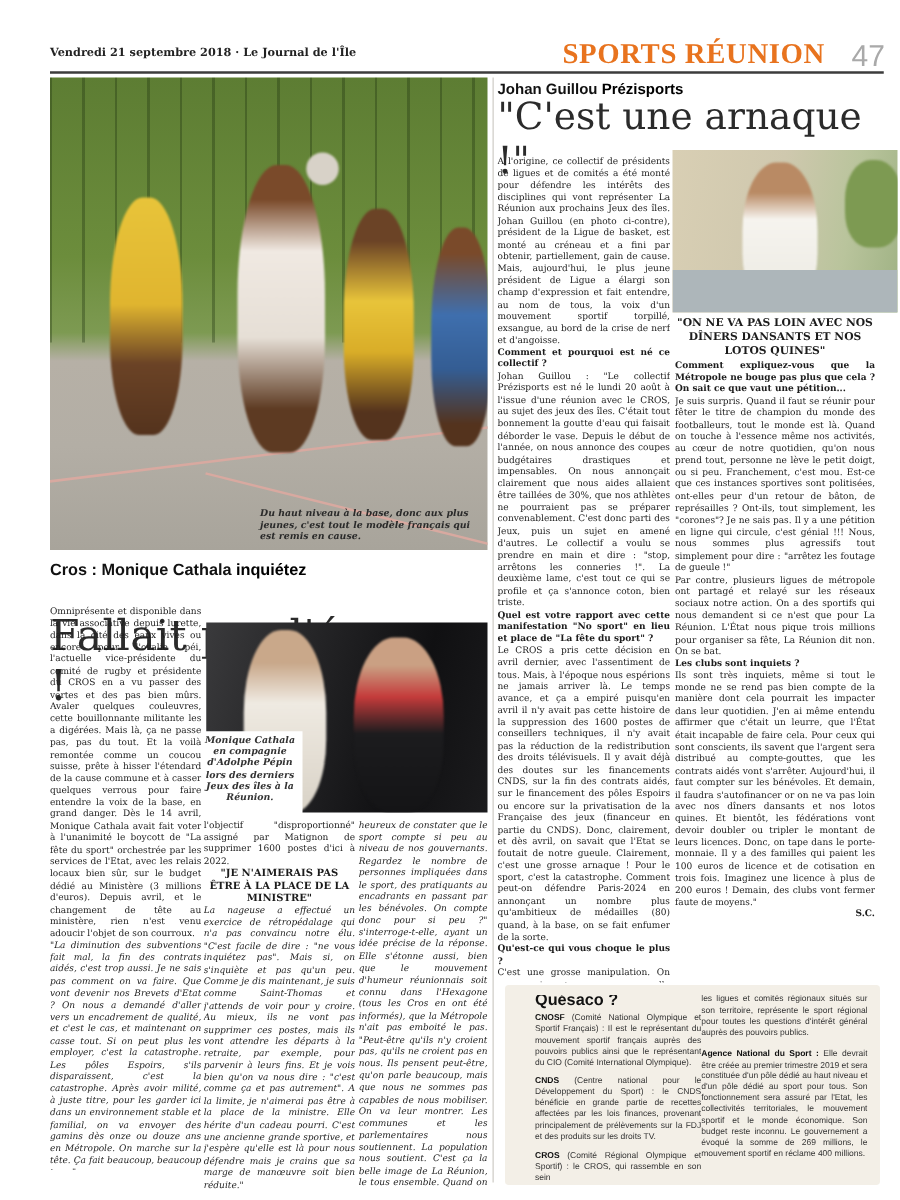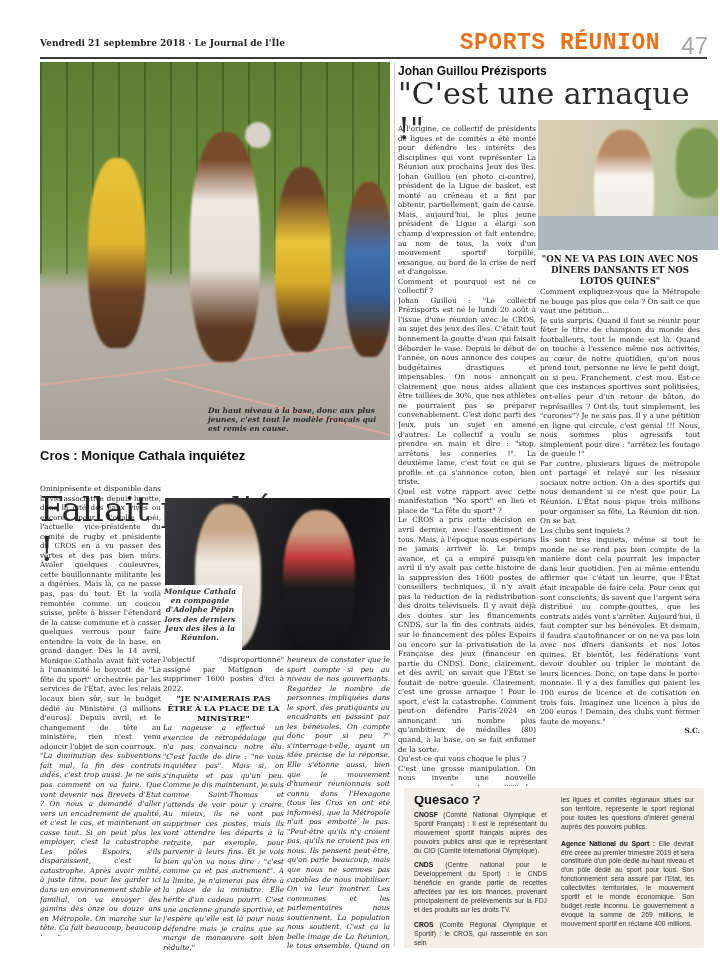--- a/index.html
+++ b/index.html
@@ -3,21 +3,21 @@
 <meta charset="utf-8">
 <style>
   html,body{margin:0;padding:0;width:720px;height:960px;overflow:hidden;background:#ffffff;}
   body{font-family:"DejaVu Serif","Liberation Serif",serif;color:#1d1d1d;position:relative;}
   *{box-sizing:border-box;}
   .abs{position:absolute;}
 
   
   .masthead-date{left:40px;top:38px;font-size:9px;font-weight:bold;color:#222;}
   .section-title{left:398px;top:30px;width:262px;text-align:right;font-size:23px;font-weight:bold;
-                 letter-spacing:.5px;color:#e8731e;font-family:Liberation Mono, monospace;}
+                 letter-spacing:.5px;color:#e8731e;font-family:Liberation Serif, serif;}
   .page-number{left:668px;top:32px;width:40px;text-align:right;font-size:24px;color:#a9a9a9;
                font-family:"Liberation Sans",sans-serif;}
   .header-rule{left:40px;top:57px;width:667px;height:2px;background:#3c3c3c;}
   .v-divider{left:394px;top:62px;width:1px;height:884px;background:#cfcdc8;}
 
   
   .photo{overflow:hidden;}
   .photo1{left:40px;top:62px;width:350px;height:378px;
     background:linear-gradient(180deg,#5d7d33 0%,#6c8d3c 38%,#7d9a52 54%,#b6b0a6 60%,#b3aea5 78%,#a8a49b 100%);}
   .photo1 .fence{position:absolute;left:0;top:0;width:100%;height:56%;
@@ -41,36 +41,36 @@
   .kicker-accent{color:#000000;}
   .left-kicker{left:40px;top:448px;font-size:13px;}
   .left-headline{left:40px;top:461px;width:350px;font-size:34px;color:#2b2b2b;letter-spacing:.2px;margin-top:28px;}
   .right-kicker{left:398px;top:64px;font-size:12px;}
   .right-headline{left:398px;top:76px;width:320px;font-size:30px;color:#2b2b2b;}
 
   
   .col{font-size:7.2px;line-height:9.55px;text-align:justify;overflow:hidden;color:#1c1c1c;}
   .col p{margin:0;}
   .ital{font-style:italic;}
-  .q{font-weight:normal;}
+  .q{font-weight:bold;}
   .subhead{font-weight:bold;text-align:center;font-size:8px;line-height:10px;margin:5px 0 4px;}
   .pullquote{font-weight:bold;text-align:center;font-size:8.6px;line-height:11px;margin:8px 4px 7px;}
   .byline{text-align:right;font-weight:bold;margin-top:2px;}
 
   .la-col1{left:40px;top:484px;width:121px;height:452px;}
   .la-col2{left:163px;top:655px;width:121px;height:297px;}
   .la-col3{left:287px;top:655px;width:103px;height:297px;}
   .ra-col1{left:398px;top:124px;width:138px;height:662px;}
   .ra-col2{left:540px;top:254px;width:160px;height:528px;}
 
   
   .info-box{left:404px;top:788px;width:300px;height:160px;background:#f3efe7;border-radius:3px;
     padding:8px 10px;font-family:"Liberation Sans",sans-serif;}
   .info-title{font-size:13px;font-weight:bold;color:#111;margin:0 0 3px;}
-  .info-cols{display:flex;gap:14px;justify-content:flex-end;}
+  .info-cols{display:flex;justify-content:flex-end;}
   .info-col{width:133px;font-size:6.8px;line-height:8.9px;text-align:justify;color:#333;overflow:hidden;}
   .info-col p{margin:0 0 6px;}
   .info-col b{color:#111;}
   .info-col .agency{margin-top:8px;}
 </style>
 </head>
 <body>
 
 <div class="abs masthead-date">Vendredi 21 septembre 2018 · Le Journal de l'Île</div>
 <div class="abs section-title">SPORTS RÉUNION</div>

